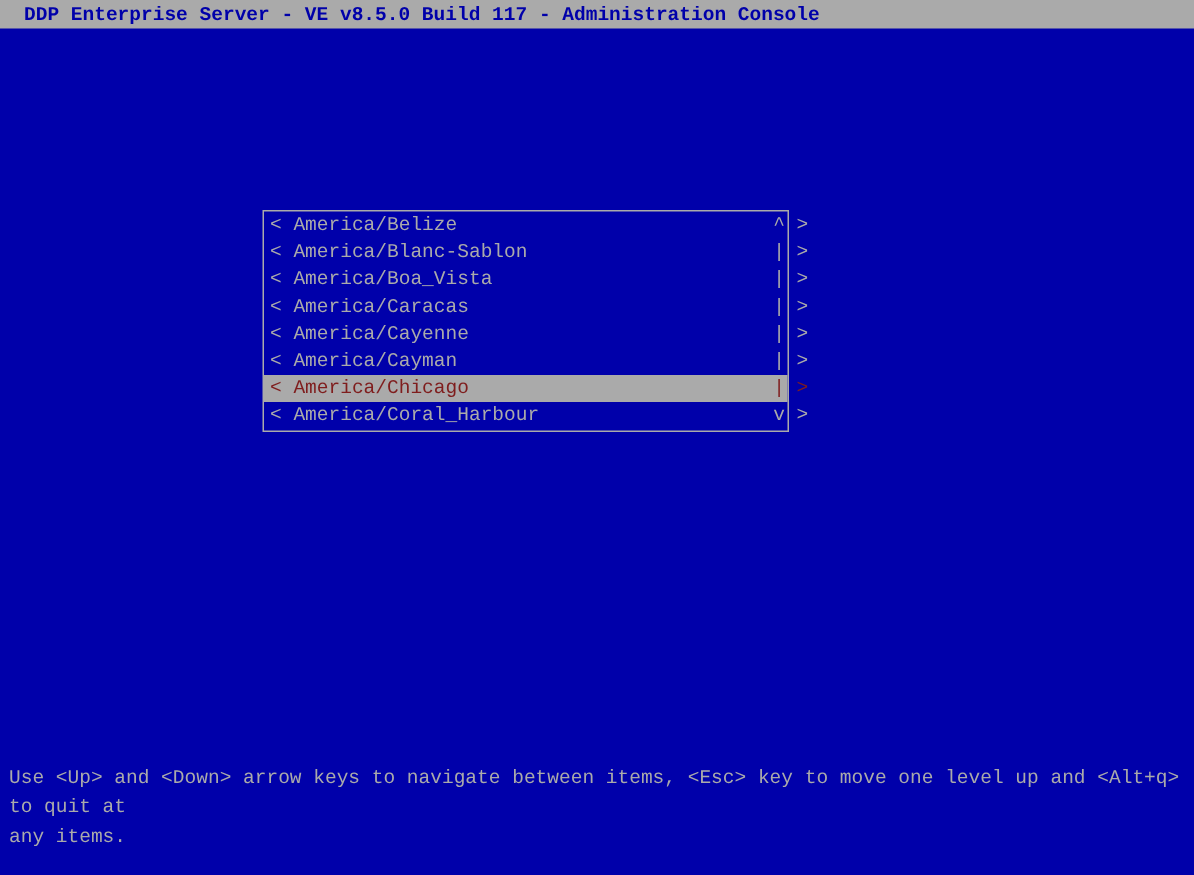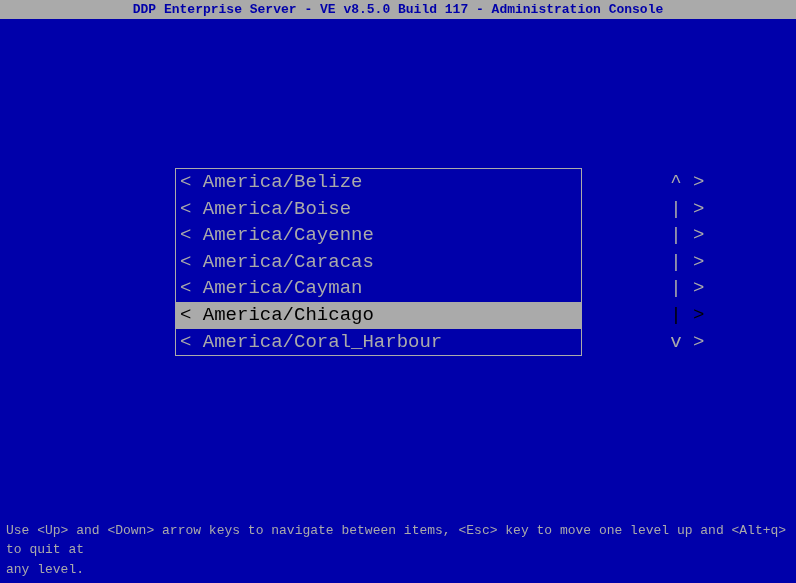--- a/index.html
+++ b/index.html
@@ -15,77 +15,77 @@
       font-family: 'Courier New', Courier, monospace;
       font-size: 13px;
       color: #aaaaaa;
       position: relative;
       overflow: hidden;
     }
 
     #title-bar {
       background-color: #aaaaaa;
       color: #0000aa;
-      text-align: center;
+      text-align: left;
       padding: 2px 16px;
       font-weight: bold;
       font-size: 13px;
       width: 100%;
     }
 
     #list-container {
       position: absolute;
       top: 140px;
       left: 175px;
-      width: 407px;
+      width: 351px;
       border: 1px solid #aaaaaa;
       background-color: #0000aa;
       color: #aaaaaa;
       font-family: 'Courier New', Courier, monospace;
-      font-size: 19px;
-      margin-top: 28px;
+      font-size: 13px;
     }
 
     .list-item {
       display: flex;
       align-items: center;
       padding: 0 4px;
       white-space: pre;
       line-height: 1.4;
     }
 
     .list-item.selected {
       background-color: #aaaaaa;
-      color: #000000;
+      color: #7f1d1d;
     }
 
     #status-bar {
       position: absolute;
-      bottom: 0;
+      bottom: 12px;
       left: 0;
       width: 100%;
       padding: 4px 6px;
       color: #aaaaaa;
       font-size: 13px;
       line-height: 1.5;
     }
   </style>
 </head>
 <body>
 
 <div id="title-bar">
   <span>DDP Enterprise Server - VE v8.5.0 Build 117 - Administration Console</span>
 </div>
 
 <div id="list-container">
     <div class="list-item">&lt; America/Belize                           ^ &gt;</div>
-    <div class="list-item">&lt; America/Boise                            | &gt;</div>
+    <div class="list-item">&lt; America/Blanc-Sablon                     | &gt;</div>
+    <div class="list-item">&lt; America/Boa_Vista                        | &gt;</div>
+    <div class="list-item">&lt; America/Caracas                          | &gt;</div>
     <div class="list-item">&lt; America/Cayenne                          | &gt;</div>
-    <div class="list-item">&lt; America/Caracas                          | &gt;</div>
     <div class="list-item">&lt; America/Cayman                           | &gt;</div>
     <div class="list-item selected">&lt; America/Chicago                          | &gt;</div>
     <div class="list-item">&lt; America/Coral_Harbour                    v &gt;</div>
   </div>
 
 <div id="status-bar">
   <div>Use &lt;Up&gt; and &lt;Down&gt; arrow keys to navigate between items, &lt;Esc&gt; key to move one level up and &lt;Alt+q&gt; to quit at</div>
-  <div>any level.</div>
+  <div>any items.</div>
 </div>
 
 </body></html>

